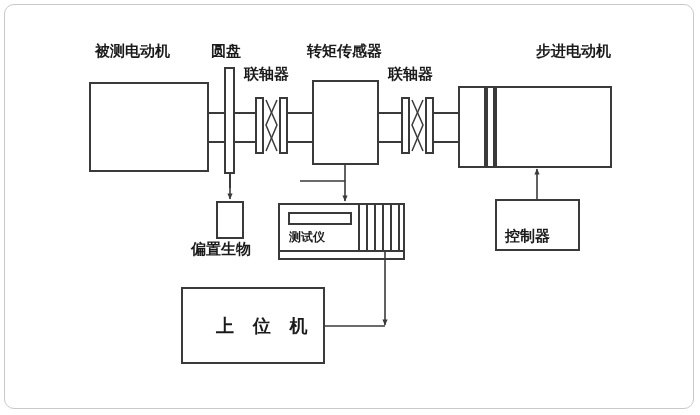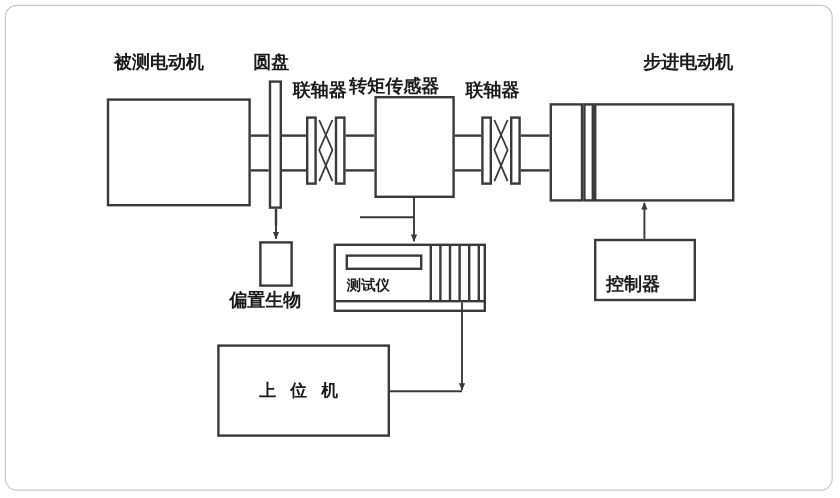--- a/index.html
+++ b/index.html
@@ -1,38 +1,38 @@
 <!DOCTYPE html>
 <html><head>
 <meta charset="utf-8">
 <style>
   html,body{margin:0;padding:0;background:#ffffff;}
   body{width:700px;height:415px;font-family:"Liberation Sans","DejaVu Sans",sans-serif;}
   #stage{position:relative;width:700px;height:415px;overflow:hidden;background:#fff;}
   #frame{position:absolute;left:4px;top:4px;width:690px;height:405px;
          border:1px solid #c9c9c9;border-radius:10px;box-sizing:border-box;background:#fff;}
   .lbl{position:absolute;color:#1a1a1a;font-size:15px;line-height:1;white-space:nowrap;
-       font-family:Liberation Sans, sans-serif;font-weight:700;}
+       font-family:Liberation Mono, monospace;font-weight:700;}
   .lbl.sp{letter-spacing:4px;}
   .box{position:absolute;box-sizing:border-box;border:2px solid #3a3a3a;background:#fff;}
   .bar{position:absolute;background:#3a3a3a;}
   .wm{position:absolute;right:14px;bottom:6px;font-size:27px;font-weight:700;
       color:#f0f0f0;letter-spacing:1px;font-family:"DejaVu Sans",sans-serif;}
   svg.ov{position:absolute;left:0;top:0;width:700px;height:415px;overflow:visible;}
 </style>
 </head>
 <body>
 
 <div id="stage">
   <div id="frame"></div>
 
   <div class="lbl" style="left:95px;  top:45px;">被测电动机</div>
   <div class="lbl" style="left:211px; top:45px;">圆盘</div>
   <div class="lbl" style="left:244px; top:68px;">联轴器</div>
-  <div class="lbl" style="left:291px; top:45px;margin-top:20px;">转矩传感器</div>
+  <div class="lbl" style="left:307px; top:45px;">转矩传感器</div>
   <div class="lbl" style="left:388px; top:68px;">联轴器</div>
   <div class="lbl" style="left:500px; top:45px;margin-left:36px;">步进电动机</div>
   <div class="lbl" style="left:191px; top:243px;">偏置生物</div>
 
   <div class="box" style="left:89px;  top:82px;  width:120px; height:90px;"></div>
 
   <div class="bar" style="left:209px; top:112px; width:15px; height:2px;"></div>
   <div class="bar" style="left:209px; top:141px; width:15px; height:2px;"></div>
 
   <div class="box" style="left:224px; top:67px;  width:11px; height:107px;"></div>
@@ -76,21 +76,21 @@
   <div class="bar" style="left:382px; top:205px; width:2px; height:45px;"></div>
   <div class="bar" style="left:390px; top:205px; width:2px; height:45px;"></div>
   <div class="bar" style="left:398px; top:205px; width:2px; height:45px;"></div>
 
   <div class="bar" style="left:280px; top:250px; width:125px;height:2px;"></div>
 
   <div class="box" style="left:495px; top:199px; width:85px; height:52px;"></div>
   <div class="lbl" style="left:505px; top:217px;margin-top:13px;">控制器</div>
 
   <div class="box" style="left:181px; top:287px; width:144px;height:77px;"></div>
-  <div class="lbl sp" style="left:216px; top:318px;font-size:14px;">上 位 机</div>
+  <div class="lbl sp" style="left:216px; top:318px;font-size:18px;">上 位 机</div>
 
   <svg class="ov">
     <defs>
       <marker id="ah" markerWidth="7" markerHeight="7" refX="5.6" refY="3" orient="auto" markerUnits="userSpaceOnUse">
         <path d="M0,0.4 L6,3 L0,5.6 Z" fill="#3a3a3a"></path>
       </marker>
     </defs>
 
     <path d="M230,186 L230,199" stroke="#3a3a3a" stroke-width="1.6" fill="none" marker-end="url(#ah)"></path>
 

